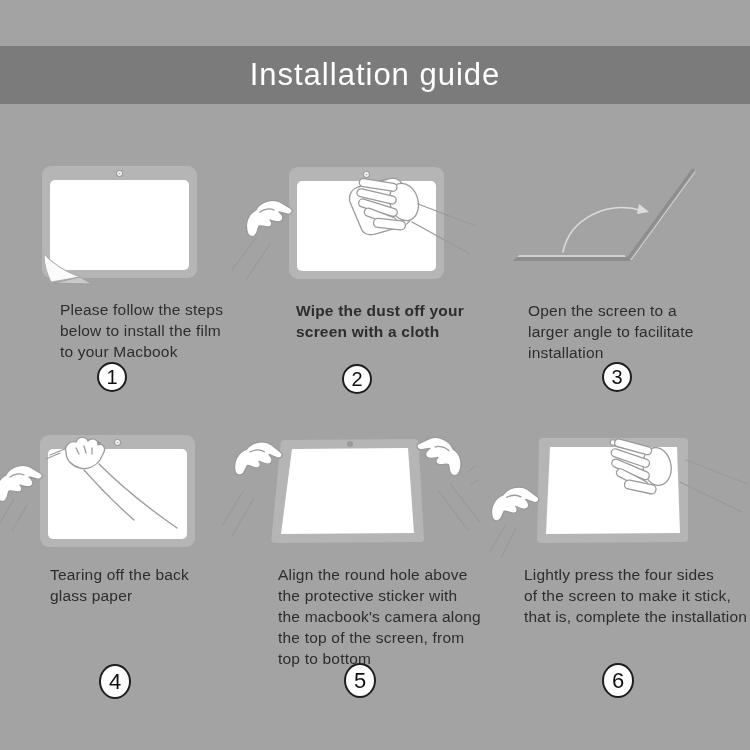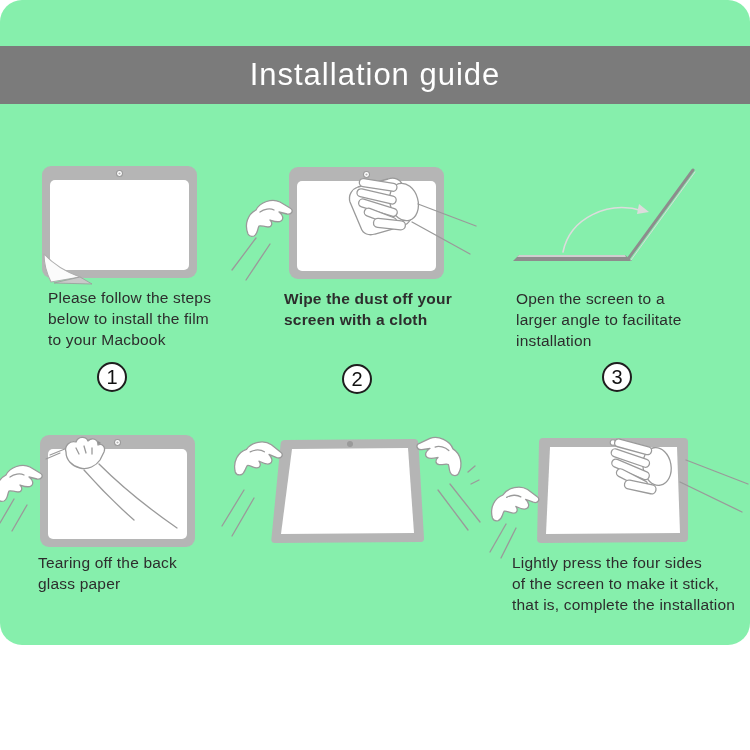--- a/index.html
+++ b/index.html
@@ -1,21 +1,21 @@
 <!DOCTYPE html>
 <html><head>
 <meta charset="utf-8">
 <style>
   html,body{margin:0;padding:0;background:#fff;}
-  .canvas{position:relative;width:750px;height:645px;background:#86efac;overflow:hidden;
-          font-family:"Liberation Sans",sans-serif;border-radius:22px;}
+  .canvas{position:relative;width:750px;height:750px;background:#a3a3a3;overflow:hidden;
+          font-family:"Liberation Sans",sans-serif;}
   .banner{position:absolute;left:0;top:46px;width:750px;height:58px;background:#7b7b7b;
           display:flex;align-items:center;justify-content:center;}
   .banner h1{margin:0;font-size:31px;font-weight:400;color:#ffffff;letter-spacing:1px;}
-  .caption{position:absolute;margin:0;font-size:15.5px;line-height:21px;color:#2d2d2d;
+  .caption{position:absolute;margin:12px;font-size:15.5px;line-height:21px;color:#2d2d2d;
            white-space:pre-line;letter-spacing:0.2px;}
   .num{position:absolute;width:30px;height:30px;border:2px solid #1e1e1e;border-radius:50%;
        display:flex;align-items:center;justify-content:center;font-size:20px;color:#111;
        box-sizing:border-box;background:#fff;}
   .num-lg{width:32px;height:35px;font-size:22px;}
   svg.il{position:absolute;overflow:visible;}
   #il1{left:14px;top:158px;}
   #il2{left:230px;top:158px;}
   #il3{left:495px;top:150px;}
   #il4{left:0px;top:425px;}
@@ -171,20 +171,25 @@
   <p class="caption" id="c1">Please follow the steps
 below to install the film
 to your Macbook</p>
   <p class="caption" id="c2">Wipe the dust off your
 screen with a cloth</p>
   <p class="caption" id="c4">Tearing off the back
 glass paper</p>
   <p class="caption" id="c3">Open the screen to a
 larger angle to facilitate
 installation</p>
+  <p class="caption" id="c5">Align the round hole above
+the protective sticker with
+the macbook's camera along
+the top of the screen, from
+top to bottom</p>
   <p class="caption" id="c6">Lightly press the four sides
 of the screen to make it stick,
 that is, complete the installation</p>
 
   <div class="num" id="n1">1</div>
   <div class="num" id="n2">2</div>
   <div class="num" id="n3">3</div>
   <div class="num num-lg" id="n4">4</div>
   <div class="num num-lg" id="n5">5</div>
   <div class="num num-lg" id="n6">6</div>

